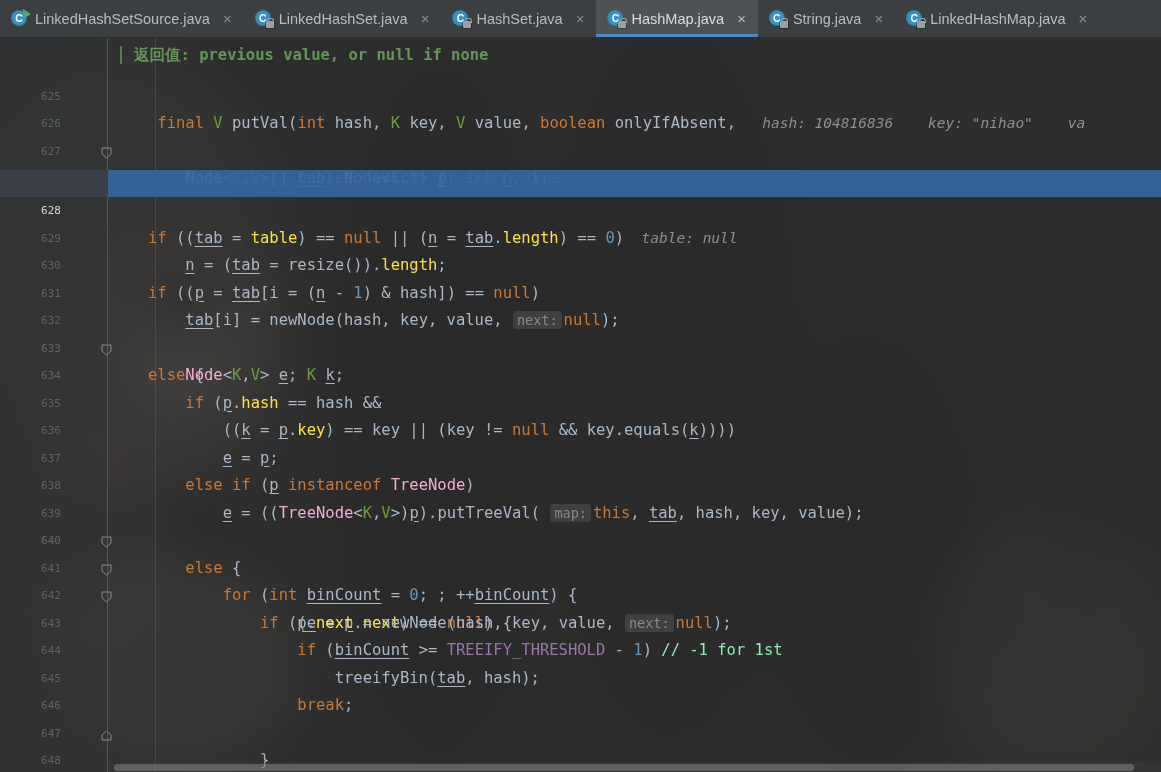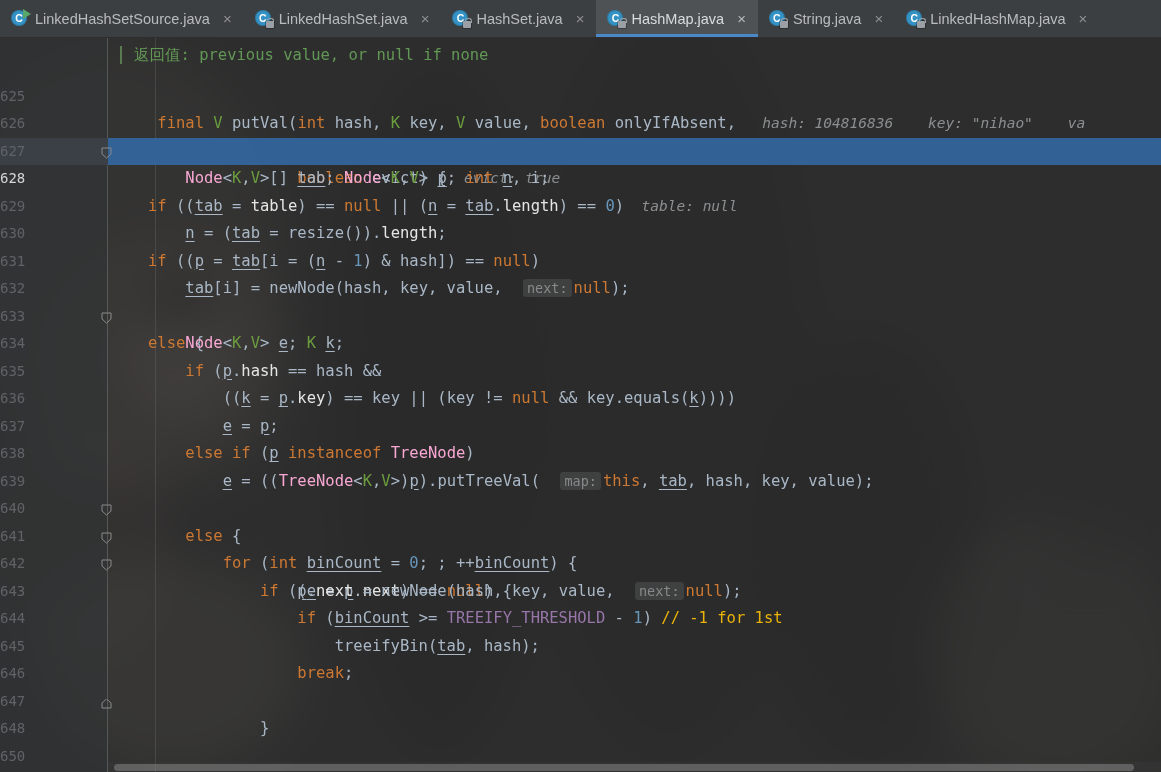--- a/index.html
+++ b/index.html
@@ -47,46 +47,46 @@
      border-left:8px solid #59a869;border-top:5px solid transparent;border-bottom:5px solid transparent;}
 
   
   .editor{position:absolute;left:0;top:37px;right:0;bottom:0;z-index:4;overflow:hidden;}
   .gutter{position:absolute;left:0;top:0;bottom:0;width:108px;background:rgba(49,51,53,.62);z-index:2;}
   .foldline{position:absolute;left:107px;top:0;bottom:0;width:1px;background:rgba(130,130,130,.45);z-index:3;}
   .indentline{position:absolute;left:155px;top:0;bottom:0;width:1px;background:rgba(120,120,120,.30);z-index:3;}
 
   .rows{position:absolute;left:0;right:0;top:0;z-index:4;}
   .row{position:relative;height:27.5px;line-height:27.5px;white-space:pre;font-size:15.5px;}
-  .row .num{position:absolute;left:0;width:88px;text-align:left;color:#606366;font-size:14px;}
+  .row .num{position:absolute;left:0;width:88px;text-align:center;color:#606366;font-size:11px;padding-left:7px;}
   .row .code{position:absolute;left:120px;right:0;color:#a9b7c6;}
-  .row.current{background:rgba(51,102,160,.92);}
+  .row.current{background:rgba(51,102,160,.92);margin-top:32px;}
   .row.current .num{color:#d6d6d6;}
   .row.current-gutter:before{content:"";position:absolute;left:0;top:0;width:108px;height:100%;
       background:rgba(60,62,65,.95);}
   .row .num{z-index:2;}
 
   
   .fold{position:absolute;left:101px;top:9px;width:11px;height:11px;z-index:5;}
   .fold svg{display:block;}
 
   
   .kw{color:#cc7832;}        
   .num-lit{color:#6897bb;}   
-  .fld{color:#e5e5e5;}       
+  .fld{color:#fde047;}       
   .stat{color:#9876aa;} 
   .typ{color:#f9a8d4;}
   .gen{color:#6a9c3e;}
-  .cmt{color:#eab308;}
+  .cmt{color:#86efac;}
   .u{text-decoration:underline;text-underline-offset:3px;}
   .ident{color:#a9b7c6;}
 
   
   .hint{color:#868a8c;font-size:13.5px;background:rgba(110,112,114,.30);
-        border-radius:3px;padding:1px 4px;margin:0 2px 0 11px;}
+        border-radius:3px;padding:1px 4px;margin:0 2px 0 1px;}
   .hintp{color:#8c8f91;font-style:italic;font-size:14.5px;}
 
   
   .hscroll{position:absolute;left:108px;right:0;bottom:0;height:10px;z-index:8;background:rgba(60,60,60,.35);}
   .hscroll .thumb{position:absolute;left:6px;top:2px;height:7px;width:1020px;background:rgba(150,150,150,.45);border-radius:4px;}
 </style>
 </head>
 <body>
 
 <div class="app">
@@ -170,21 +170,21 @@
     </div>
   </div>
 
   <div class="editor">
     <div class="gutter"></div>
     <div class="foldline"></div>
     <div class="indentline"></div>
 
     <div class="rows">
 
-      <div class="row" style="height:18px;line-height:12px;">
+      <div class="row" style="height:18px;line-height:12px;font-weight:bold;">
         <span class="code" style="left:120px;"><span style="color:#629755;border-left:2px solid #5a7a52;padding-left:12px;">返回值: previous value, or null if none</span></span>
       </div>
 
       <div class="row">
         <span class="num">625</span>
         <span class="code">    <span class="kw">final</span> <span class="gen">V</span> <span class="ident">putVal</span>(<span class="kw">int</span> hash, <span class="gen">K</span> key, <span class="gen">V</span> value, <span class="kw">boolean</span> onlyIfAbsent,<span class="hintp">   hash: 104816836    key: "nihao"    va</span></span>
       </div>
 
       <div class="row">
         <span class="num">626</span>

